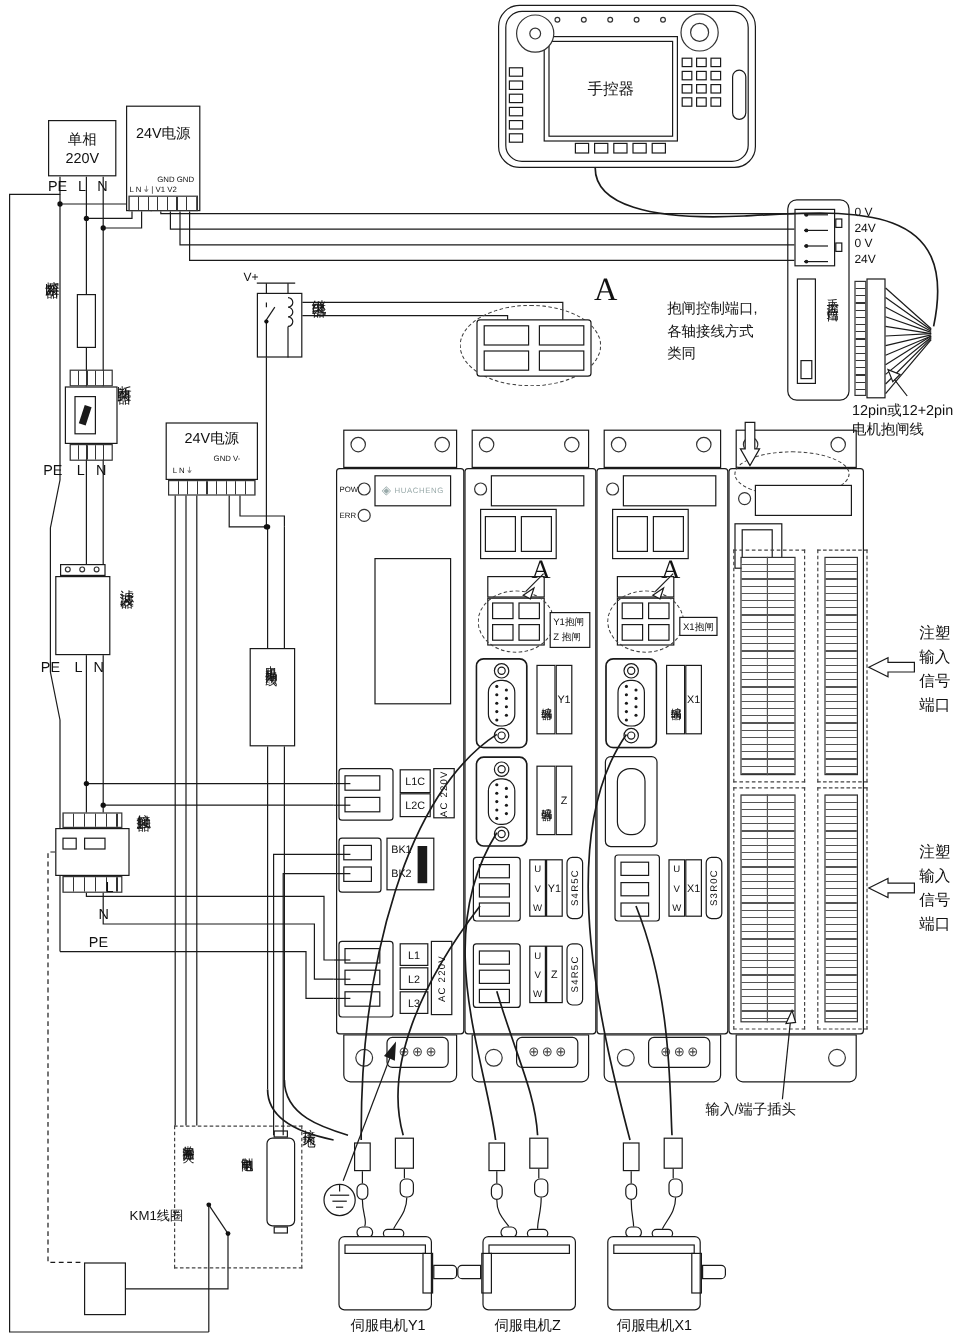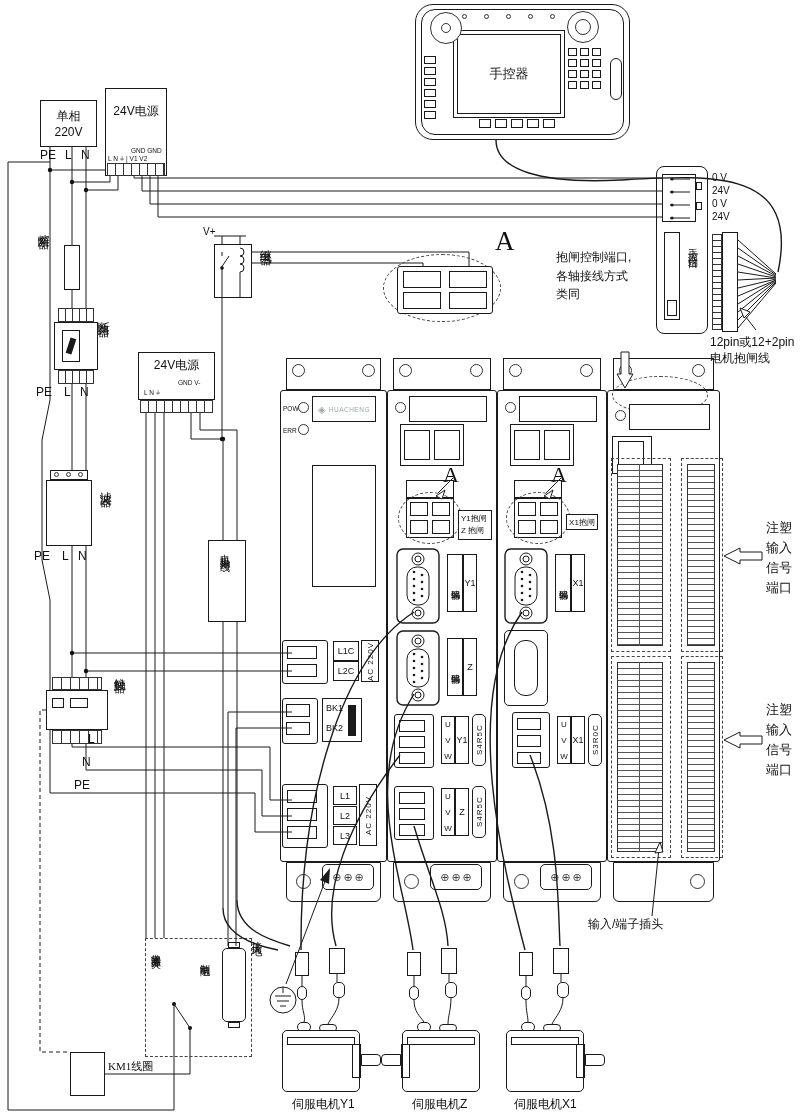--- a/index.html
+++ b/index.html
@@ -497,21 +497,21 @@
 <div class="txt s12" style="left:588px;top:918px;">输入/端子插头</div>
 
 <div class="dash" style="left:145px;top:938px;width:107px;height:119px;"></div>
 <div class="txt vt s10" style="left:150px;top:946px;height:106px;letter-spacing:1px;">常闭温控开关</div>
 <div class="txt vt s10" style="left:199px;top:956px;height:66px;letter-spacing:1px;">制动电阻</div>
 <div class="bt rd" style="left:222px;top:948px;width:24px;height:74px;"></div>
 <div class="bt" style="left:228px;top:942px;width:12px;height:6px;"></div>
 <div class="bt" style="left:228px;top:1022px;width:12px;height:6px;"></div>
 <div class="txt vt s11" style="left:250px;top:932px;height:50px;font-size:11px;">接大地</div>
 <div class="bt" style="left:70px;top:1052px;width:35px;height:44px;"></div>
-<div class="txt s11" style="left:108px;top:1060px;font-size:11px;font-family:Liberation Serif, serif;">KM1线圈</div>
+<div class="txt s11" style="left:108px;top:1008px;font-size:11px;">KM1线圈</div>
 
 <div>
   <div class="bt" style="left:295px;top:952px;width:14px;height:24px;"></div>
   <div class="bt" style="left:329px;top:948px;width:16px;height:26px;"></div>
   <div class="bt rd" style="left:297px;top:986px;width:10px;height:14px;"></div>
   <div class="bt rd" style="left:333px;top:982px;width:12px;height:16px;"></div>
   <div class="bt rd" style="left:297px;top:1022px;width:14px;height:10px;"></div>
   <div class="bt rd" style="left:319px;top:1024px;width:18px;height:8px;"></div>
   <div class="b b2" style="left:282px;top:1030px;width:78px;height:62px;border-radius:5px;"></div>
   <div class="bt" style="left:287px;top:1037px;width:68px;height:8px;"></div>

